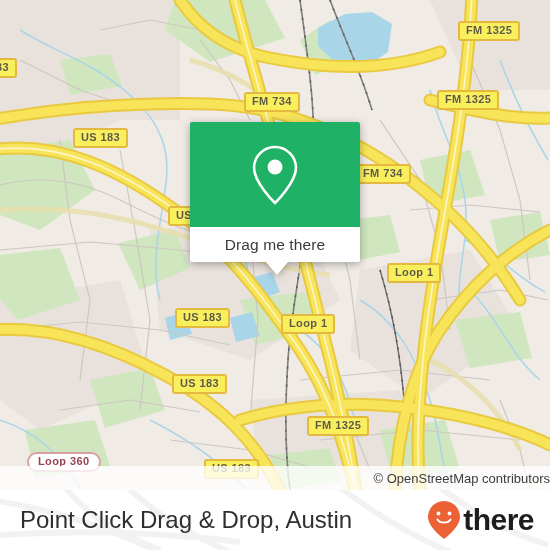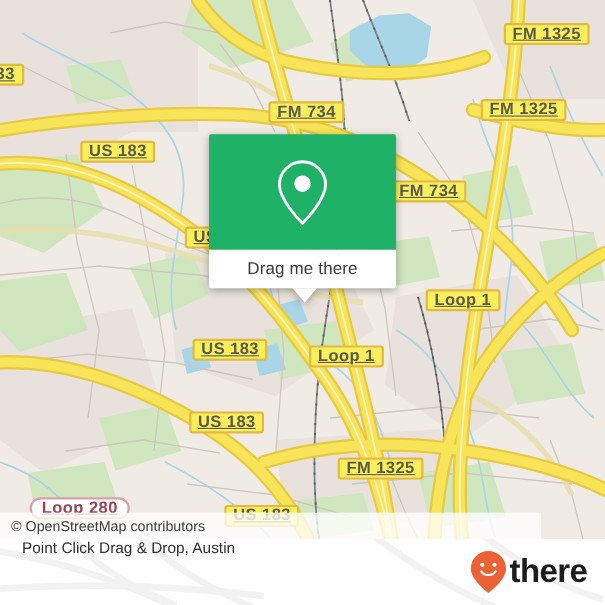--- a/index.html
+++ b/index.html
@@ -16,28 +16,27 @@
   .map-svg{position:absolute;left:0;top:0;}
 
   
   .shield{
     position:absolute;
     background:#f9ef5a;
     border:2px solid #e4b93f;
     border-radius:3px;
     color:#5f5a3a;
     font-weight:bold;
-    font-size:15px;
+    font-size:11px;
     line-height:13px;
     padding:1px 6px 2px 6px;
     letter-spacing:.4px;
     white-space:nowrap;
     text-shadow:0 0 2px rgba(255,255,255,.4);
     box-sizing:border-box;
-    text-decoration:underline;
   }
   .shield.oval{
     background:#ffffff;
     border:2px solid #d9a0a8;
     border-radius:11px;
     color:#9a4450;
     padding:1px 9px 2px 9px;
   }
 
   
@@ -66,36 +65,36 @@
     position:absolute;left:76px;top:140px;
     width:0;height:0;
     border-left:11px solid transparent;
     border-right:11px solid transparent;
     border-top:13px solid #ffffff;
   }
 
   
   .attrib{
     position:absolute;left:0;top:466px;
-    width:492px;height:24px;
+    width:550px;height:24px;
     background:rgba(255,255,255,.78);
-    display:flex;align-items:center;
+    display:flex;align-items:center;justify-content:flex-end;
   }
   .attrib span{font-size:13px;color:#3c3c3c;padding-left:10px;}
 
   
   .footer{
     position:absolute;left:0;top:490px;width:550px;height:60px;
     background:#ffffff;overflow:hidden;
   }
   .footer-ghost{position:absolute;left:0;top:0;opacity:.10;}
   .footer-title{
     position:absolute;left:20px;top:0;height:60px;
-    display:flex;
-    font-size:14px;color:#2f2f2f;white-space:nowrap;
+    display:flex;align-items:center;
+    font-size:24px;color:#2f2f2f;white-space:nowrap;
   }
   .footer-logo{
     position:absolute;right:16px;top:0;height:60px;
     display:flex;align-items:center;gap:2px;
   }
   .footer-logo .word{
     font-size:30px;font-weight:bold;color:#1c1c1c;letter-spacing:-.5px;line-height:30px;
   }
 </style>
 </head>
@@ -249,21 +248,21 @@
         <div class="shield" style="left: 244px; top: 92px;">FM 734</div>
         <div class="shield" style="left: 458px; top: 21px;">FM 1325</div>
         <div class="shield" style="left: 437px; top: 90px;">FM 1325</div>
         <div class="shield" style="left: 355px; top: 164px;">FM 734</div>
         <div class="shield" style="left: 168px; top: 206px;">US 18</div>
         <div class="shield" style="left: 387px; top: 263px;">Loop 1</div>
         <div class="shield" style="left: 175px; top: 308px;">US 183</div>
         <div class="shield" style="left: 281px; top: 314px;">Loop 1</div>
         <div class="shield" style="left: 172px; top: 374px;">US 183</div>
         <div class="shield" style="left: 307px; top: 416px;">FM 1325</div>
-        <div class="shield oval" style="left: 27px; top: 452px;">Loop 280</div>
+        <div class="shield oval" style="left: 27px; top: 452px;">Loop 360</div>
         <div class="shield" style="left: 204px; top: 459px;">US 183</div>
       </div>
 
     <div class="popup">
       <div class="popup-head">
         <svg width="52" height="64" viewBox="0 0 52 64">
           <path d="M26 4 C14.5 4 5 13.3 5 24.8 C5 39.5 26 60 26 60 C26 60 47 39.5 47 24.8 C47 13.3 37.5 4 26 4 Z" fill="none" stroke="#ffffff" stroke-width="2.6"></path>
           <circle cx="26" cy="24" r="7.5" fill="#ffffff"></circle>
         </svg>
       </div>

